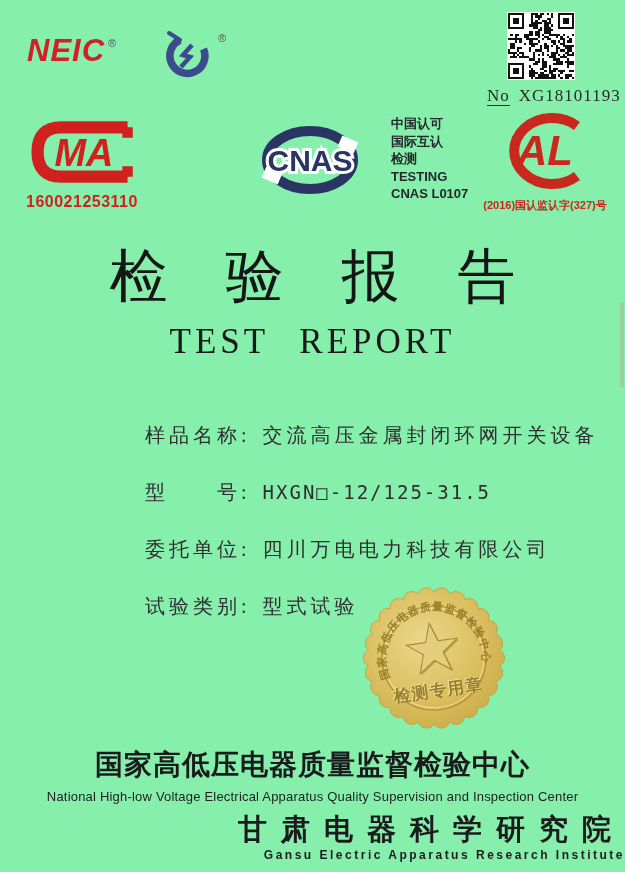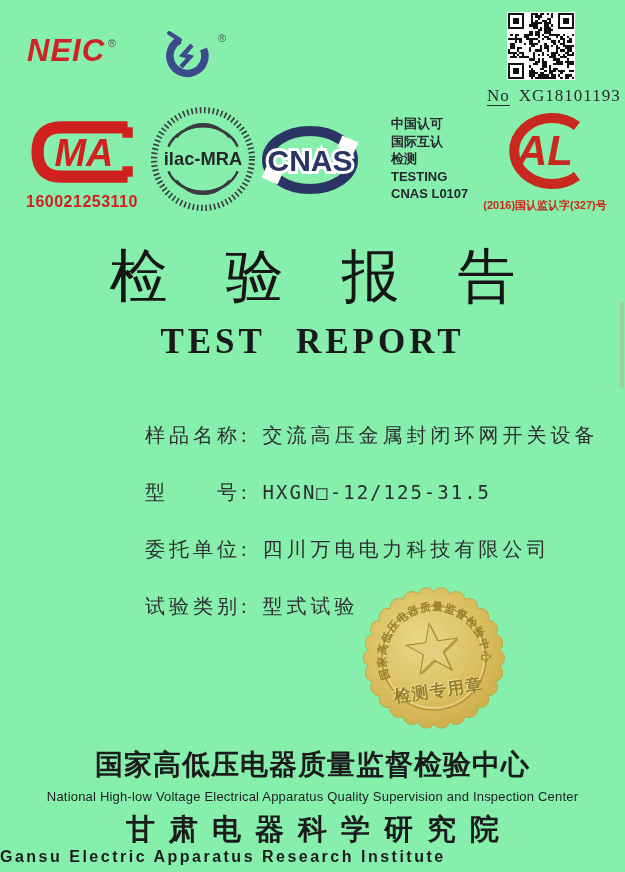--- a/index.html
+++ b/index.html
@@ -27,38 +27,38 @@
   .ilac{position:absolute;left:150px;top:106px;}
   .cnas{position:absolute;left:260px;top:118px;}
   .mutual{position:absolute;left:391px;top:115px;font-size:13px;font-weight:700;
           color:#26262e;line-height:17.5px;white-space:nowrap;}
   .cal{position:absolute;left:477px;top:108px;width:136px;text-align:center;}
   .cal-caption{font-size:11px;font-weight:700;color:#c9281e;margin-top:0;white-space:nowrap;}
   
   .title-zh{position:absolute;top:238px;width:100%;text-align:center;
             font-size:58px;font-weight:400;color:#161616;white-space:nowrap;}
   .title-en{position:absolute;top:322px;width:100%;text-align:center;
-            font-family:"Liberation Serif",serif;font-weight:700;font-size:35px;
+            font-family:"Liberation Serif",serif;font-weight:400;font-size:35px;
             letter-spacing:4px;word-spacing:18px;color:#1a1a1c;}
   
   .fields{position:absolute;left:145px;top:424px;}
   .field{line-height:22px;margin-bottom:35px;font-size:20px;color:#2e2e30;
          font-family:"Liberation Serif",serif;letter-spacing:4px;white-space:nowrap;}
   .field .lbl{margin-right:12px;}
   .field .mono{font-family:"DejaVu Sans Mono",monospace;font-size:19px;letter-spacing:2px;}
   
   .seal{position:absolute;left:352px;top:576px;width:164px;height:164px;opacity:.95;}
   
   .org-zh{position:absolute;top:746px;width:100%;text-align:center;font-size:28px;
           font-weight:600;letter-spacing:1px;color:#1b1b1d;}
   .org-en{position:absolute;top:789px;width:100%;text-align:center;font-size:13px;
           letter-spacing:.2px;color:#1d1d1f;}
-  .inst-zh{position:absolute;top:810px;width:100%;text-align:center;font-size:29px;
+  .inst-zh{position:absolute;top:810px;width:100%;text-align:right;font-size:29px;
            font-weight:600;letter-spacing:14px;padding-left:14px;box-sizing:border-box;color:#1b1b1d;}
-  .inst-en{position:absolute;top:848px;width:100%;text-align:left;font-size:16px;
+  .inst-en{position:absolute;top:848px;width:100%;text-align:right;font-size:12px;
            font-weight:700;letter-spacing:2.5px;color:#1d1d1f;}
   .artifact{position:absolute;right:1px;top:302px;width:4px;height:86px;
             background:rgba(225,110,110,.22);border-radius:2px;}
 </style>
 </head>
 <body>
 
 <div class="page">
 
   <div class="neic"><span>NEIC</span><span class="reg">®</span></div>
@@ -98,34 +98,20 @@
 
   <div class="cma">
     <svg width="116" height="72" viewBox="0 0 120 76">
       <path d="M 106 12 H 36 Q 11 12 11 38 Q 11 64 36 64 H 106" fill="none" stroke="#d0211f" stroke-width="13"></path>
       <path d="M 106 12 v 11 M 106 64 v -11" stroke="#d0211f" stroke-width="11"></path>
       <text x="60" y="53" text-anchor="middle" font-size="40" font-weight="900" font-style="italic" fill="#d0211f" font-family="Liberation Sans, sans-serif">MA</text>
     </svg>
     <div class="cma-number">160021253110</div>
   </div>
 
-  <div class="ilac">
-    <svg width="106" height="106" viewBox="0 0 104 104">
-      <circle cx="52" cy="52" r="48" fill="none" stroke="#3a3a40" stroke-width="6" stroke-dasharray="1.6 2.6"></circle>
-      <g fill="none" stroke="#3a3a40" stroke-width="2.4">
-        <path d="M 18 40 A 36 30 0 0 1 86 40"></path>
-        <path d="M 26 31 A 30 23 0 0 1 78 31"></path>
-        <path d="M 35 23 A 23 16 0 0 1 69 23"></path>
-        <path d="M 18 64 A 36 30 0 0 0 86 64"></path>
-        <path d="M 26 73 A 30 23 0 0 0 78 73"></path>
-        <path d="M 35 81 A 23 16 0 0 0 69 81"></path>
-      </g>
-      <text x="52" y="58" text-anchor="middle" font-size="18" font-weight="900" fill="#26262c" font-family="Liberation Sans, sans-serif">ilac-MRA</text>
-    </svg>
-  </div>
 
   <div class="cnas">
     <svg width="100" height="84" viewBox="0 0 100 84">
       <ellipse cx="50" cy="42" rx="43" ry="29" fill="none" stroke="#2a3564" stroke-width="10"></ellipse>
       <path d="M 4 54 l 16 7" stroke="#fefefe" stroke-width="12"></path>
       <path d="M 96 30 l -16 -7" stroke="#fefefe" stroke-width="12"></path>
       <text x="50" y="53" text-anchor="middle" font-size="30" font-weight="900" fill="#2a3564" stroke="#fefefe" stroke-width="6" paint-order="stroke" font-family="Liberation Sans, sans-serif">CNAS</text>
     </svg>
   </div>
 

